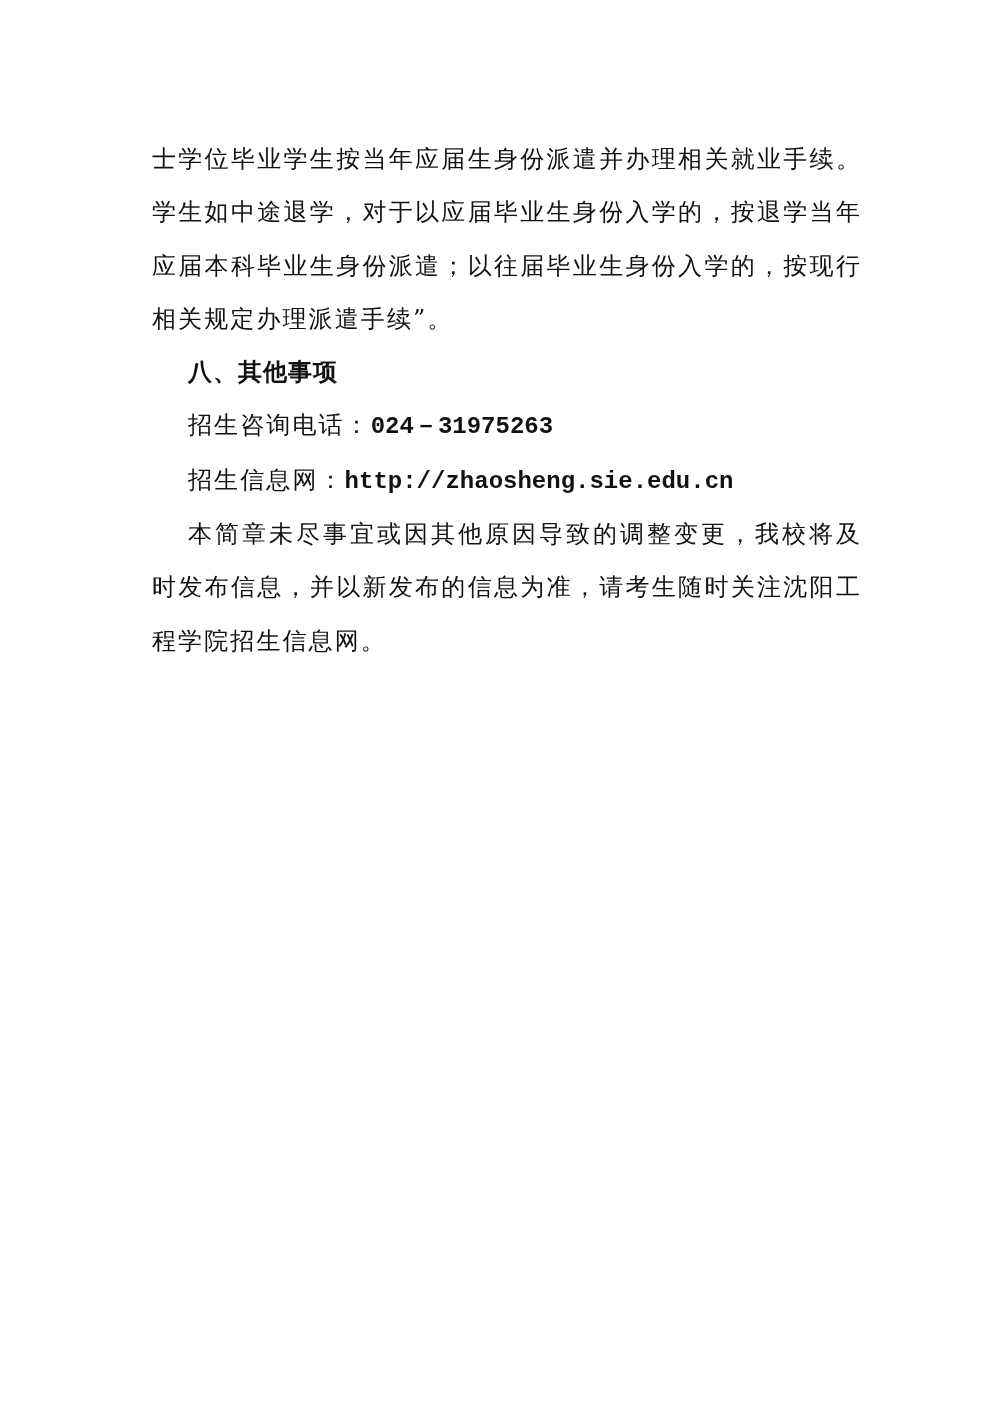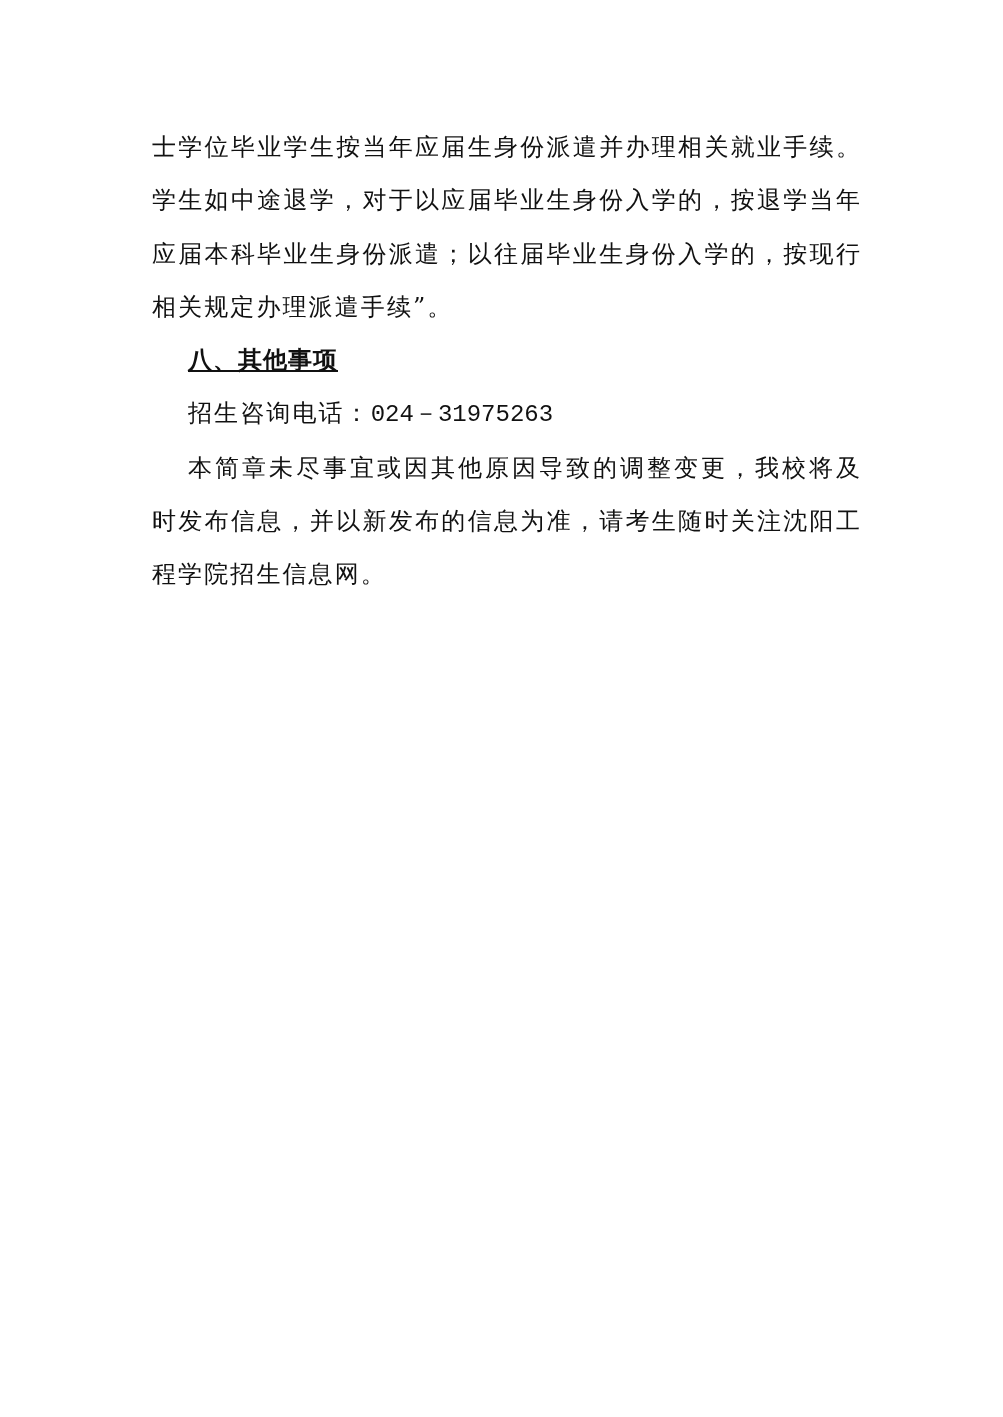--- a/index.html
+++ b/index.html
@@ -11,62 +11,63 @@
       width: 1003px;
       height: 1417px;
       position: relative;
       overflow: hidden;
       font-family: "DejaVu Serif", "Liberation Serif", serif;
       color: #111111;
     }
     .page {
       position: absolute;
       left: 152px;
-      top: 121px;
+      top: 133px;
       width: 710px;
     }
     .para {
       margin: 0;
       font-size: 24px;
       line-height: 53.3px;
       letter-spacing: 2.1px;
       text-align: justify;
       text-align-last: left;
       word-break: break-all;
     }
     .indent {
       text-indent: 36px;
     }
     .heading {
       font-family: "DejaVu Sans", "Liberation Sans", sans-serif;
       font-weight: bold;
       text-indent: 36px;
       letter-spacing: 1px;
-      text-decoration: underline;
     }
     .contact {
       text-indent: 36px;
     }
     .mono {
       font-family: "Liberation Mono", "DejaVu Sans Mono", monospace;
       letter-spacing: 0px;
+      font-weight: bold;
     }
   </style>
 </head>
 <body>
 
 <div class="page">
 
   <p class="para">士学位毕业学生按当年应届生身份派遣并办理相关就业手续。学生如中途退学，对于以应届毕业生身份入学的，按退学当年应届本科毕业生身份派遣；以往届毕业生身份入学的，按现行相关规定办理派遣手续”。</p>
 
   <p class="para heading">八、其他事项</p>
 
 
 
 
 
   <p class="para contact"><span>招生咨询电话：</span><span class="mono">024－31975263</span></p>
 
 
+  <p class="para contact"><span>招生信息网：</span><span class="mono">http://zhaosheng.sie.edu.cn</span></p>
 
   <p class="para indent">本简章未尽事宜或因其他原因导致的调整变更，我校将及时发布信息，并以新发布的信息为准，请考生随时关注沈阳工程学院招生信息网。</p>
 
 </div>
 
 </body></html>

